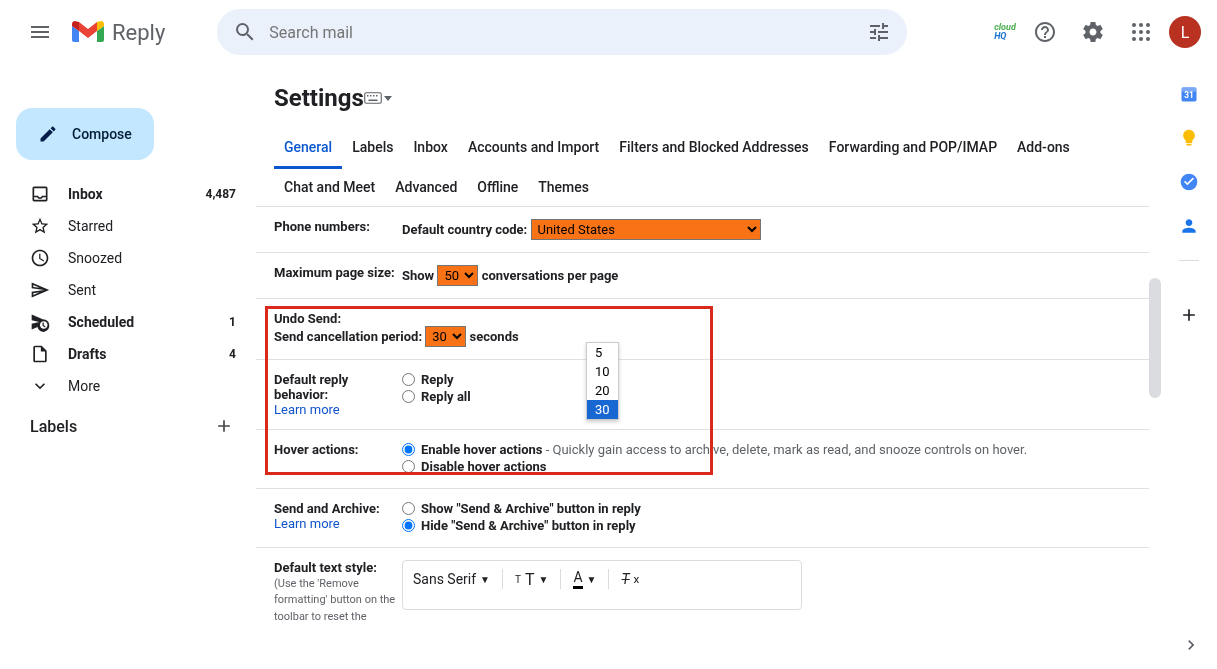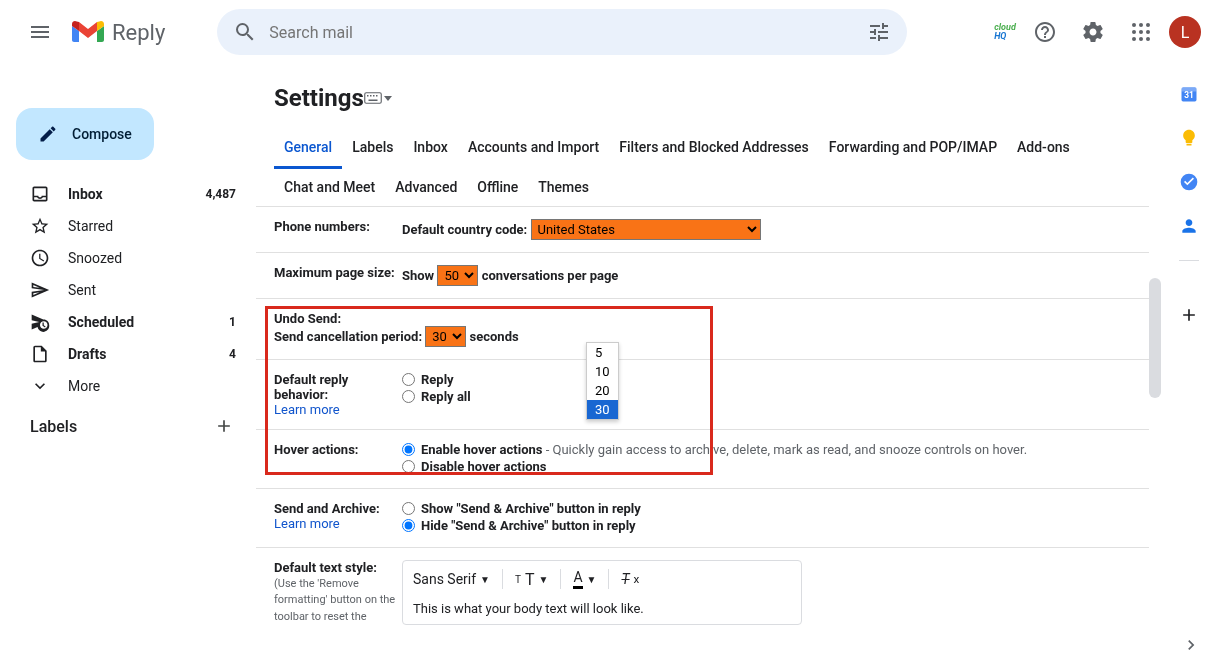--- a/index.html
+++ b/index.html
@@ -346,21 +346,20 @@
             <div class="toolbar-item">
               <span style="border-bottom:3px solid #000; padding-bottom:1px;">A</span>
               <span style="font-size:10px;">▼</span>
             </div>
             <div style="width:1px;height:20px;background:#dadce0;"></div>
             <div class="toolbar-item">
               <span style="text-decoration:line-through;font-style:italic;">T</span>
                 <sub>x</sub>
             </div>
           </div>
-          <div style="font-size:13px;">This is what your body text will look like.</div>
         </div>
       </div>
     </div>
 
     <div class="scrollbar-track"></div>
   </div>
 
   <div class="right-panel">
     <div class="right-panel-icon">
       <svg viewBox="0 0 24 24">

